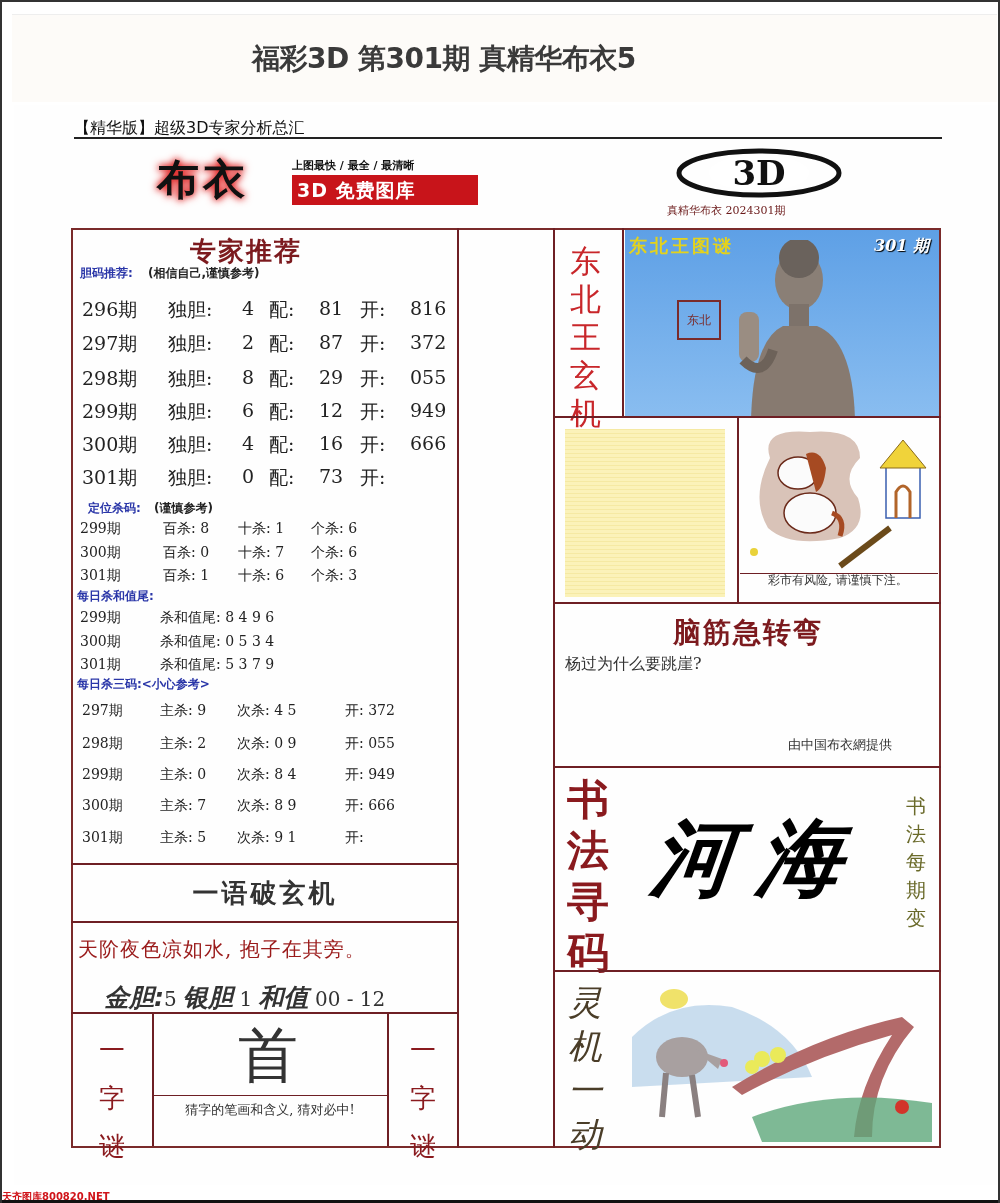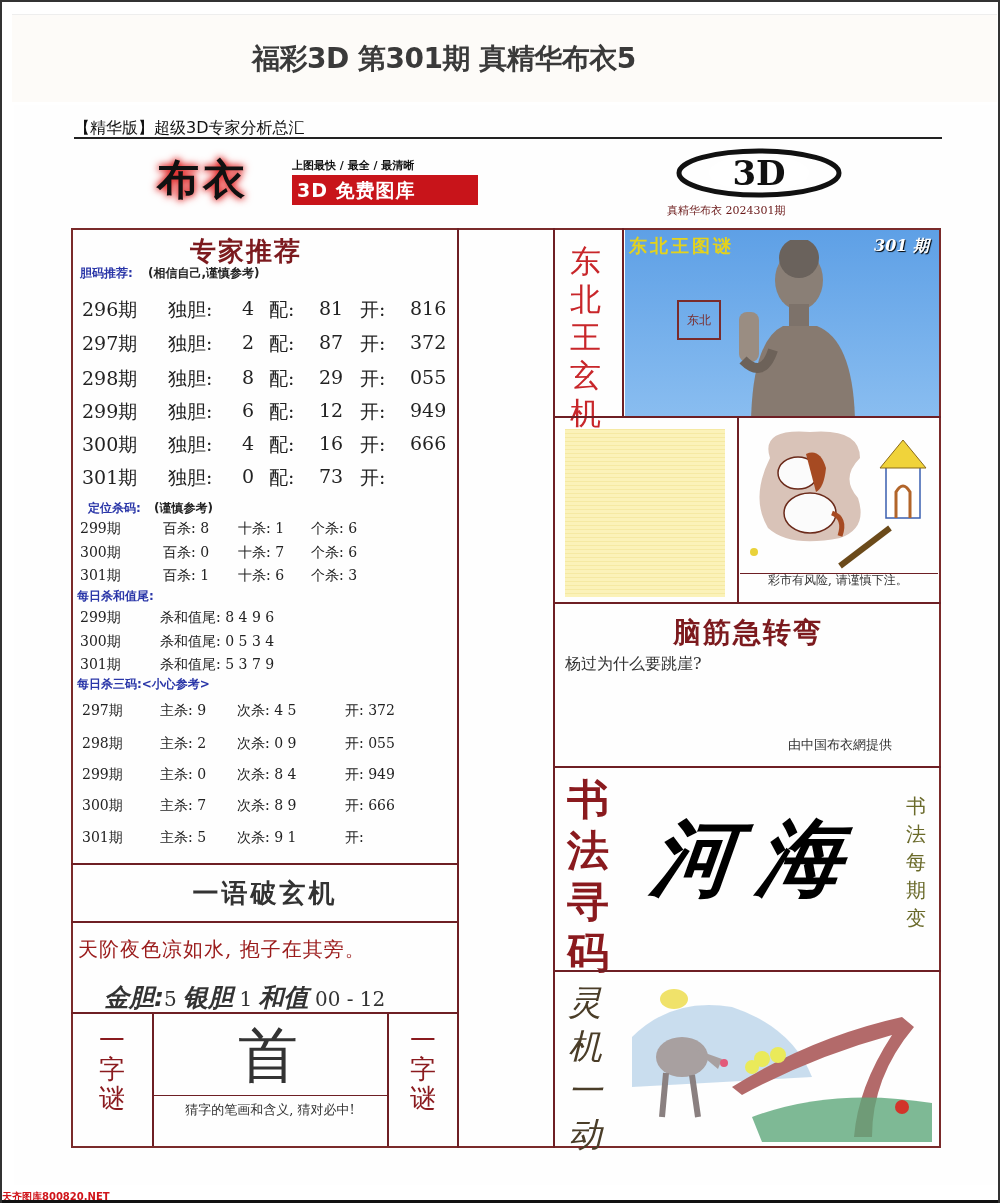--- a/index.html
+++ b/index.html
@@ -34,21 +34,21 @@
   .dan-row { left: 80px; font-size: 19px; color: #222; white-space: pre; }
   .dan-row span { position: absolute; top: 0; white-space: nowrap; }
   .sm-row { left: 78px; font-size: 14px; color: #222; }
   .sm-row span { position: absolute; top: 0; white-space: nowrap; }
 
   .yiyu-title { left: 70px; top: 874px; width: 386px; text-align: center; font-size: 26px; font-weight: bold; color: #333; letter-spacing: 3px; }
   .yiyu-text { left: 76px; top: 934px; font-size: 20px; color: #9a1a1a; letter-spacing: 1px; }
   .gold-row { left: 102px; top: 979px; font-size: 20px; color: #333; }
   .gold-row i { font-family: "DejaVu Sans", sans-serif; font-weight: bold; font-style: italic; color: #333; font-size: 25px; }
 
-  .vert-red { font-size: 26px; color: #8a1a1e; line-height: 29px; text-align: center; width: 30px; }
+  .vert-red { font-size: 26px; color: #8a1a1e; line-height: 48px; text-align: center; width: 30px; }
   .riddle-char { left: 236px; top: 1014px; font-size: 60px; color: #333; }
   .riddle-hint { left: 152px; top: 1098px; width: 233px; font-size: 13px; color: #333; line-height: 20px; text-indent: 2.4em; }
 
   
   .dongbei-vert { left: 568px; top: 240px; width: 40px; font-size: 31px; color: #c8262a; line-height: 38px; text-align: left; }
   .buddha { left: 623px; top: 228px; width: 314px; height: 186px; background: linear-gradient(#5ea0e6, #89bdf0); overflow: hidden; }
   .buddha-title { left: 4px; top: 4px; font-family: "DejaVu Sans", sans-serif; font-size: 18px; font-weight: bold; color: #e4d21c; letter-spacing: 3px; }
   .buddha-issue { right: 10px; top: 6px; font-size: 16px; font-weight: bold; font-style: italic; color: #fff; text-shadow: 1px 1px 1px #000; }
   .buddha-poem { left: 200px; top: 40px; font-family: "DejaVu Sans", sans-serif; font-size: 22px; font-weight: bold; color: #fff; line-height: 28px; text-shadow: 1px 1px 0 #c79a18, -1px -1px 0 #c79a18, 1px -1px 0 #c79a18, -1px 1px 0 #c79a18; }
   .buddha-note { left: 2px; top: 144px; width: 100px; font-size: 14px; color: #fff; line-height: 12px; margin-top: 48px; }

